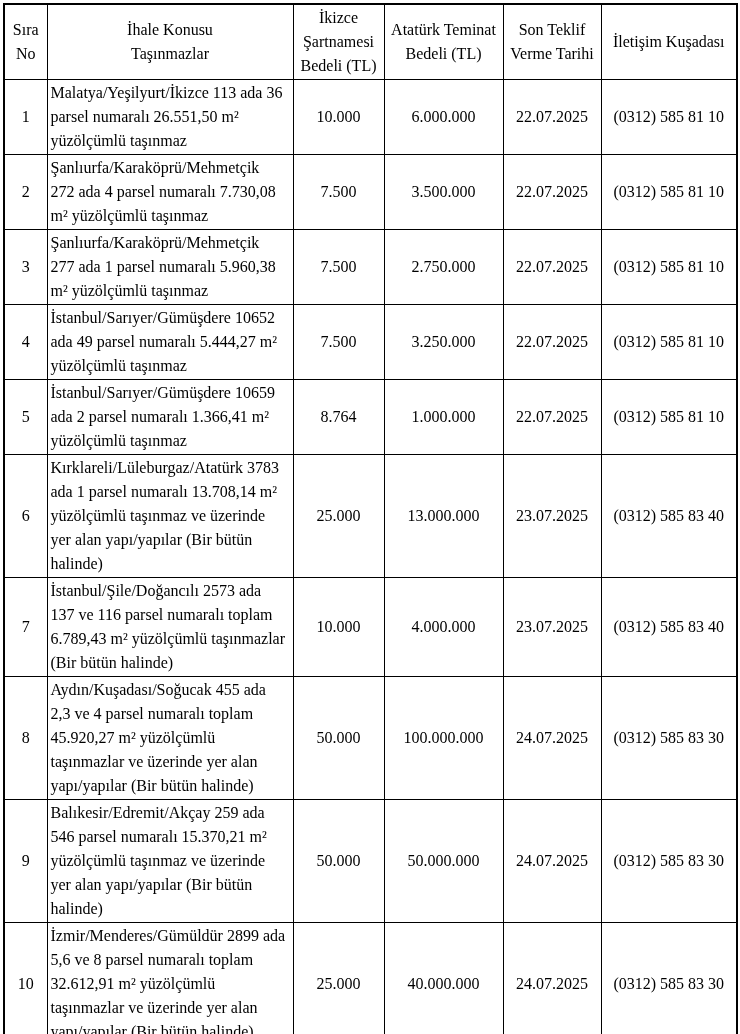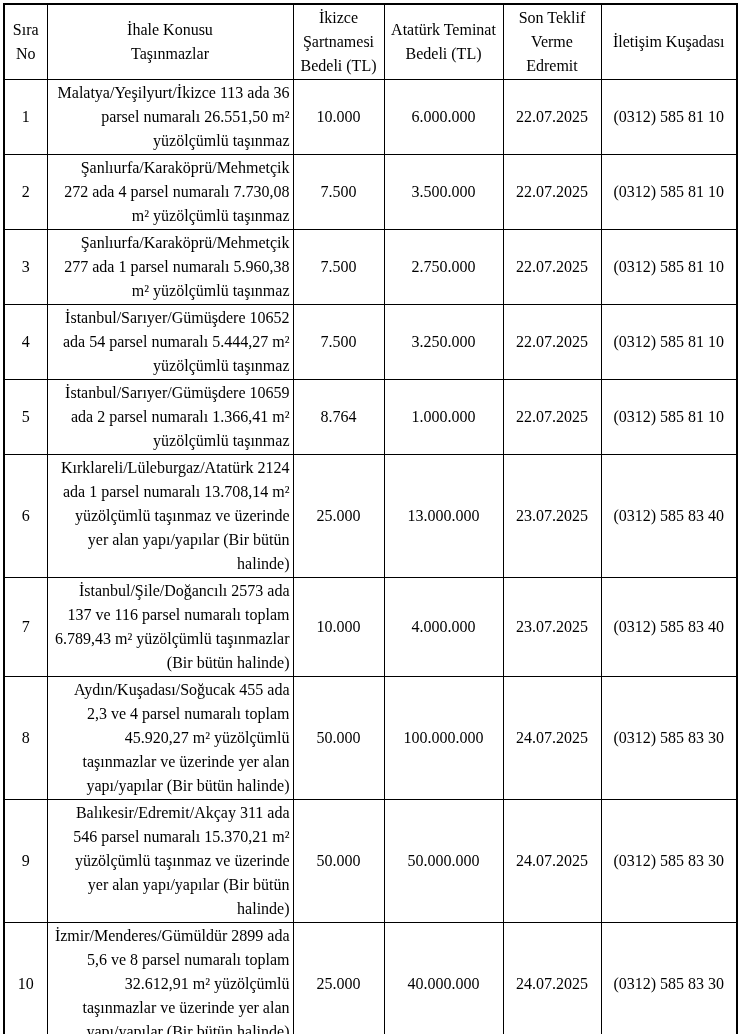--- a/index.html
+++ b/index.html
@@ -41,21 +41,21 @@
   col.c-date  { width: 98px; }
   col.c-phone { width: 136px; }
 
   th {
     font-weight: normal;
     text-align: center;
     white-space: pre-line;
   }
   td.center { text-align: center; white-space: nowrap; }
   td.desc {
-    text-align: right;
+    text-align: left;
     white-space: pre-line;
     padding-left: 4px;
     padding-right: 2px;
   }
   tr.h-header { height: 71px; padding-left: 20px; }
   tr.h-3 { height: 73px; }
   tr.h-4 { height: 97px; }
   tr.h-5 { height: 123px; }
 </style>
 </head>
@@ -76,21 +76,21 @@
         <th>Sıra
 No</th>
         <th>İhale Konusu
 Taşınmazlar</th>
         <th>İkizce
 Şartnamesi
 Bedeli (TL)</th>
         <th>Atatürk Teminat
 Bedeli (TL)</th>
         <th>Son Teklif
-Verme Edremit</th>
+Verme Tarihi</th>
         <th>İletişim Kuşadası</th>
       </tr>
     </thead>
     <tbody>
       <tr class="h-3">
         <td class="center">1</td>
         <td class="desc">Malatya/Yeşilyurt/İkizce 113 ada 36
 parsel numaralı 26.551,50 m²
 yüzölçümlü taşınmaz</td>
         <td class="center">10.000</td>
@@ -114,40 +114,40 @@
 277 ada 1 parsel numaralı 5.960,38
 m² yüzölçümlü taşınmaz</td>
         <td class="center">7.500</td>
         <td class="center">2.750.000</td>
         <td class="center">22.07.2025</td>
         <td class="center">(0312) 585 81 10</td>
       </tr>
       <tr class="h-3">
         <td class="center">4</td>
         <td class="desc">İstanbul/Sarıyer/Gümüşdere 10652
-ada 54 parsel numaralı 5.444,27 m²
+ada 49 parsel numaralı 5.444,27 m²
 yüzölçümlü taşınmaz</td>
         <td class="center">7.500</td>
         <td class="center">3.250.000</td>
         <td class="center">22.07.2025</td>
         <td class="center">(0312) 585 81 10</td>
       </tr>
       <tr class="h-3">
         <td class="center">5</td>
         <td class="desc">İstanbul/Sarıyer/Gümüşdere 10659
 ada 2 parsel numaralı 1.366,41 m²
 yüzölçümlü taşınmaz</td>
         <td class="center">8.764</td>
         <td class="center">1.000.000</td>
         <td class="center">22.07.2025</td>
         <td class="center">(0312) 585 81 10</td>
       </tr>
       <tr class="h-5">
         <td class="center">6</td>
-        <td class="desc">Kırklareli/Lüleburgaz/Atatürk 2124
+        <td class="desc">Kırklareli/Lüleburgaz/Atatürk 3783
 ada 1 parsel numaralı 13.708,14 m²
 yüzölçümlü taşınmaz ve üzerinde
 yer alan yapı/yapılar (Bir bütün
 halinde)</td>
         <td class="center">25.000</td>
         <td class="center">13.000.000</td>
         <td class="center">23.07.2025</td>
         <td class="center">(0312) 585 83 40</td>
       </tr>
       <tr class="h-4">
@@ -168,21 +168,21 @@
 45.920,27 m² yüzölçümlü
 taşınmazlar ve üzerinde yer alan
 yapı/yapılar (Bir bütün halinde)</td>
         <td class="center">50.000</td>
         <td class="center">100.000.000</td>
         <td class="center">24.07.2025</td>
         <td class="center">(0312) 585 83 30</td>
       </tr>
       <tr class="h-5">
         <td class="center">9</td>
-        <td class="desc">Balıkesir/Edremit/Akçay 311 ada
+        <td class="desc">Balıkesir/Edremit/Akçay 259 ada
 546 parsel numaralı 15.370,21 m²
 yüzölçümlü taşınmaz ve üzerinde
 yer alan yapı/yapılar (Bir bütün
 halinde)</td>
         <td class="center">50.000</td>
         <td class="center">50.000.000</td>
         <td class="center">24.07.2025</td>
         <td class="center">(0312) 585 83 30</td>
       </tr>
       <tr class="h-5">

